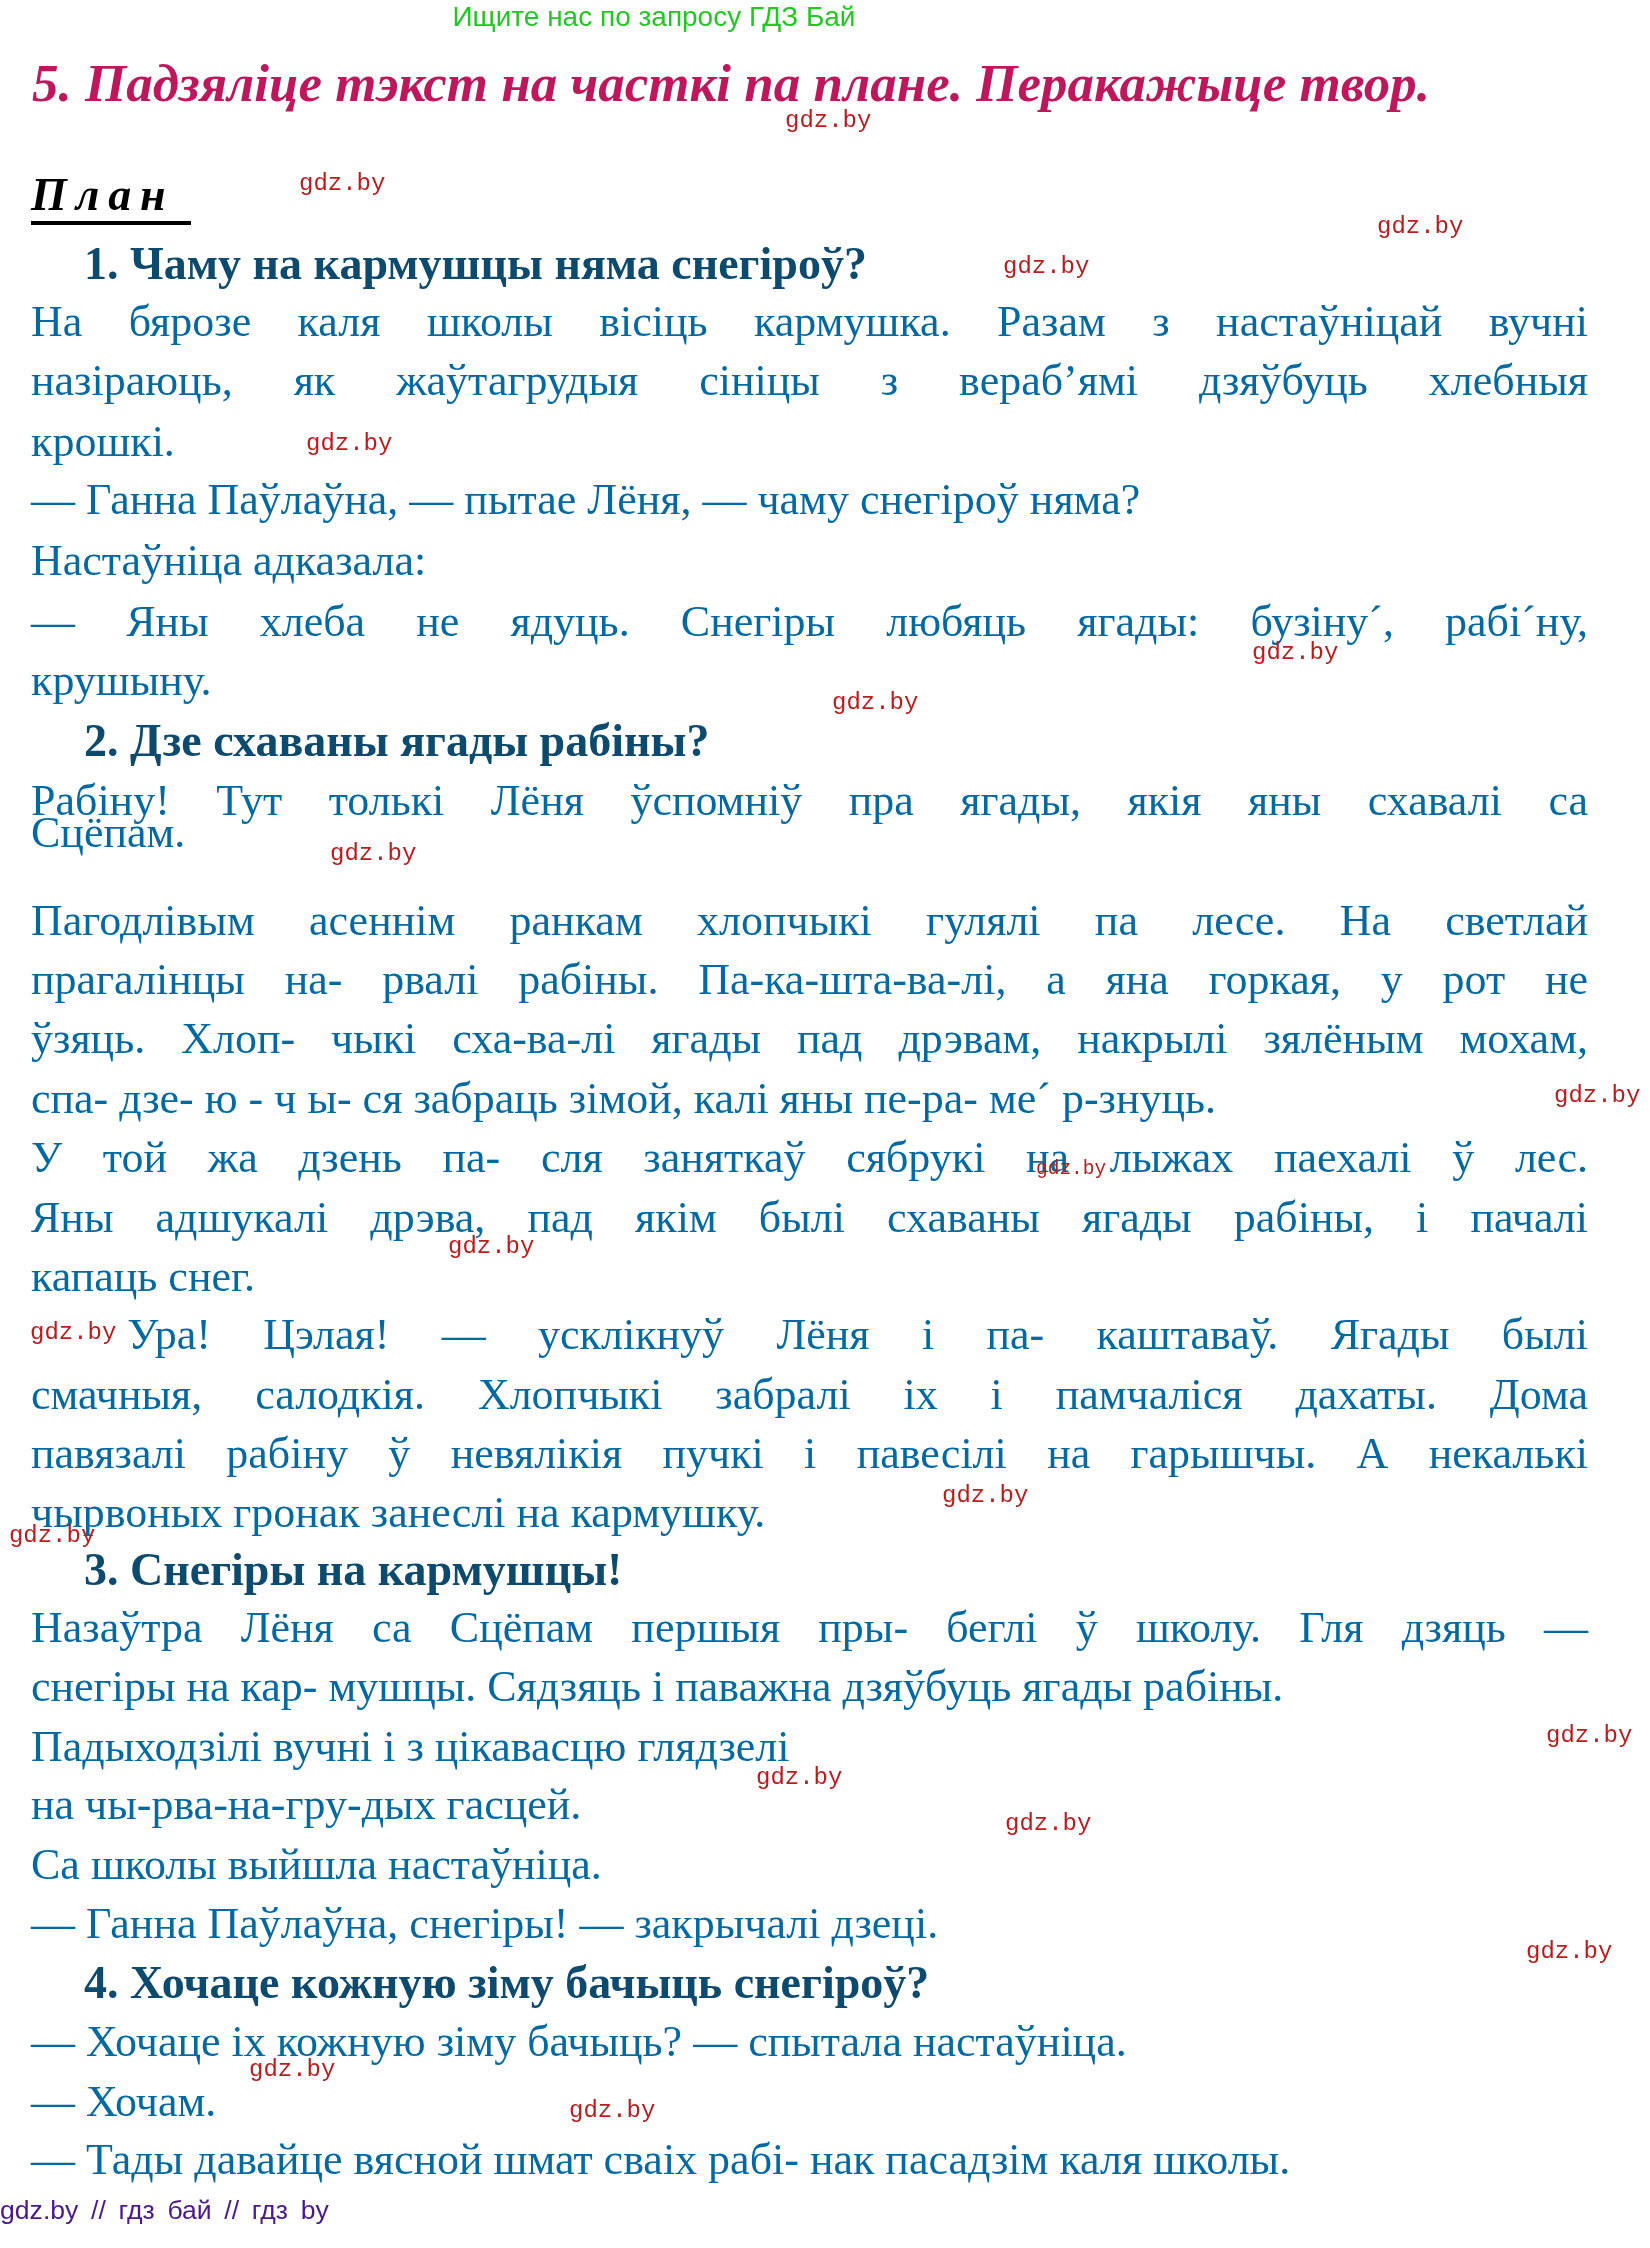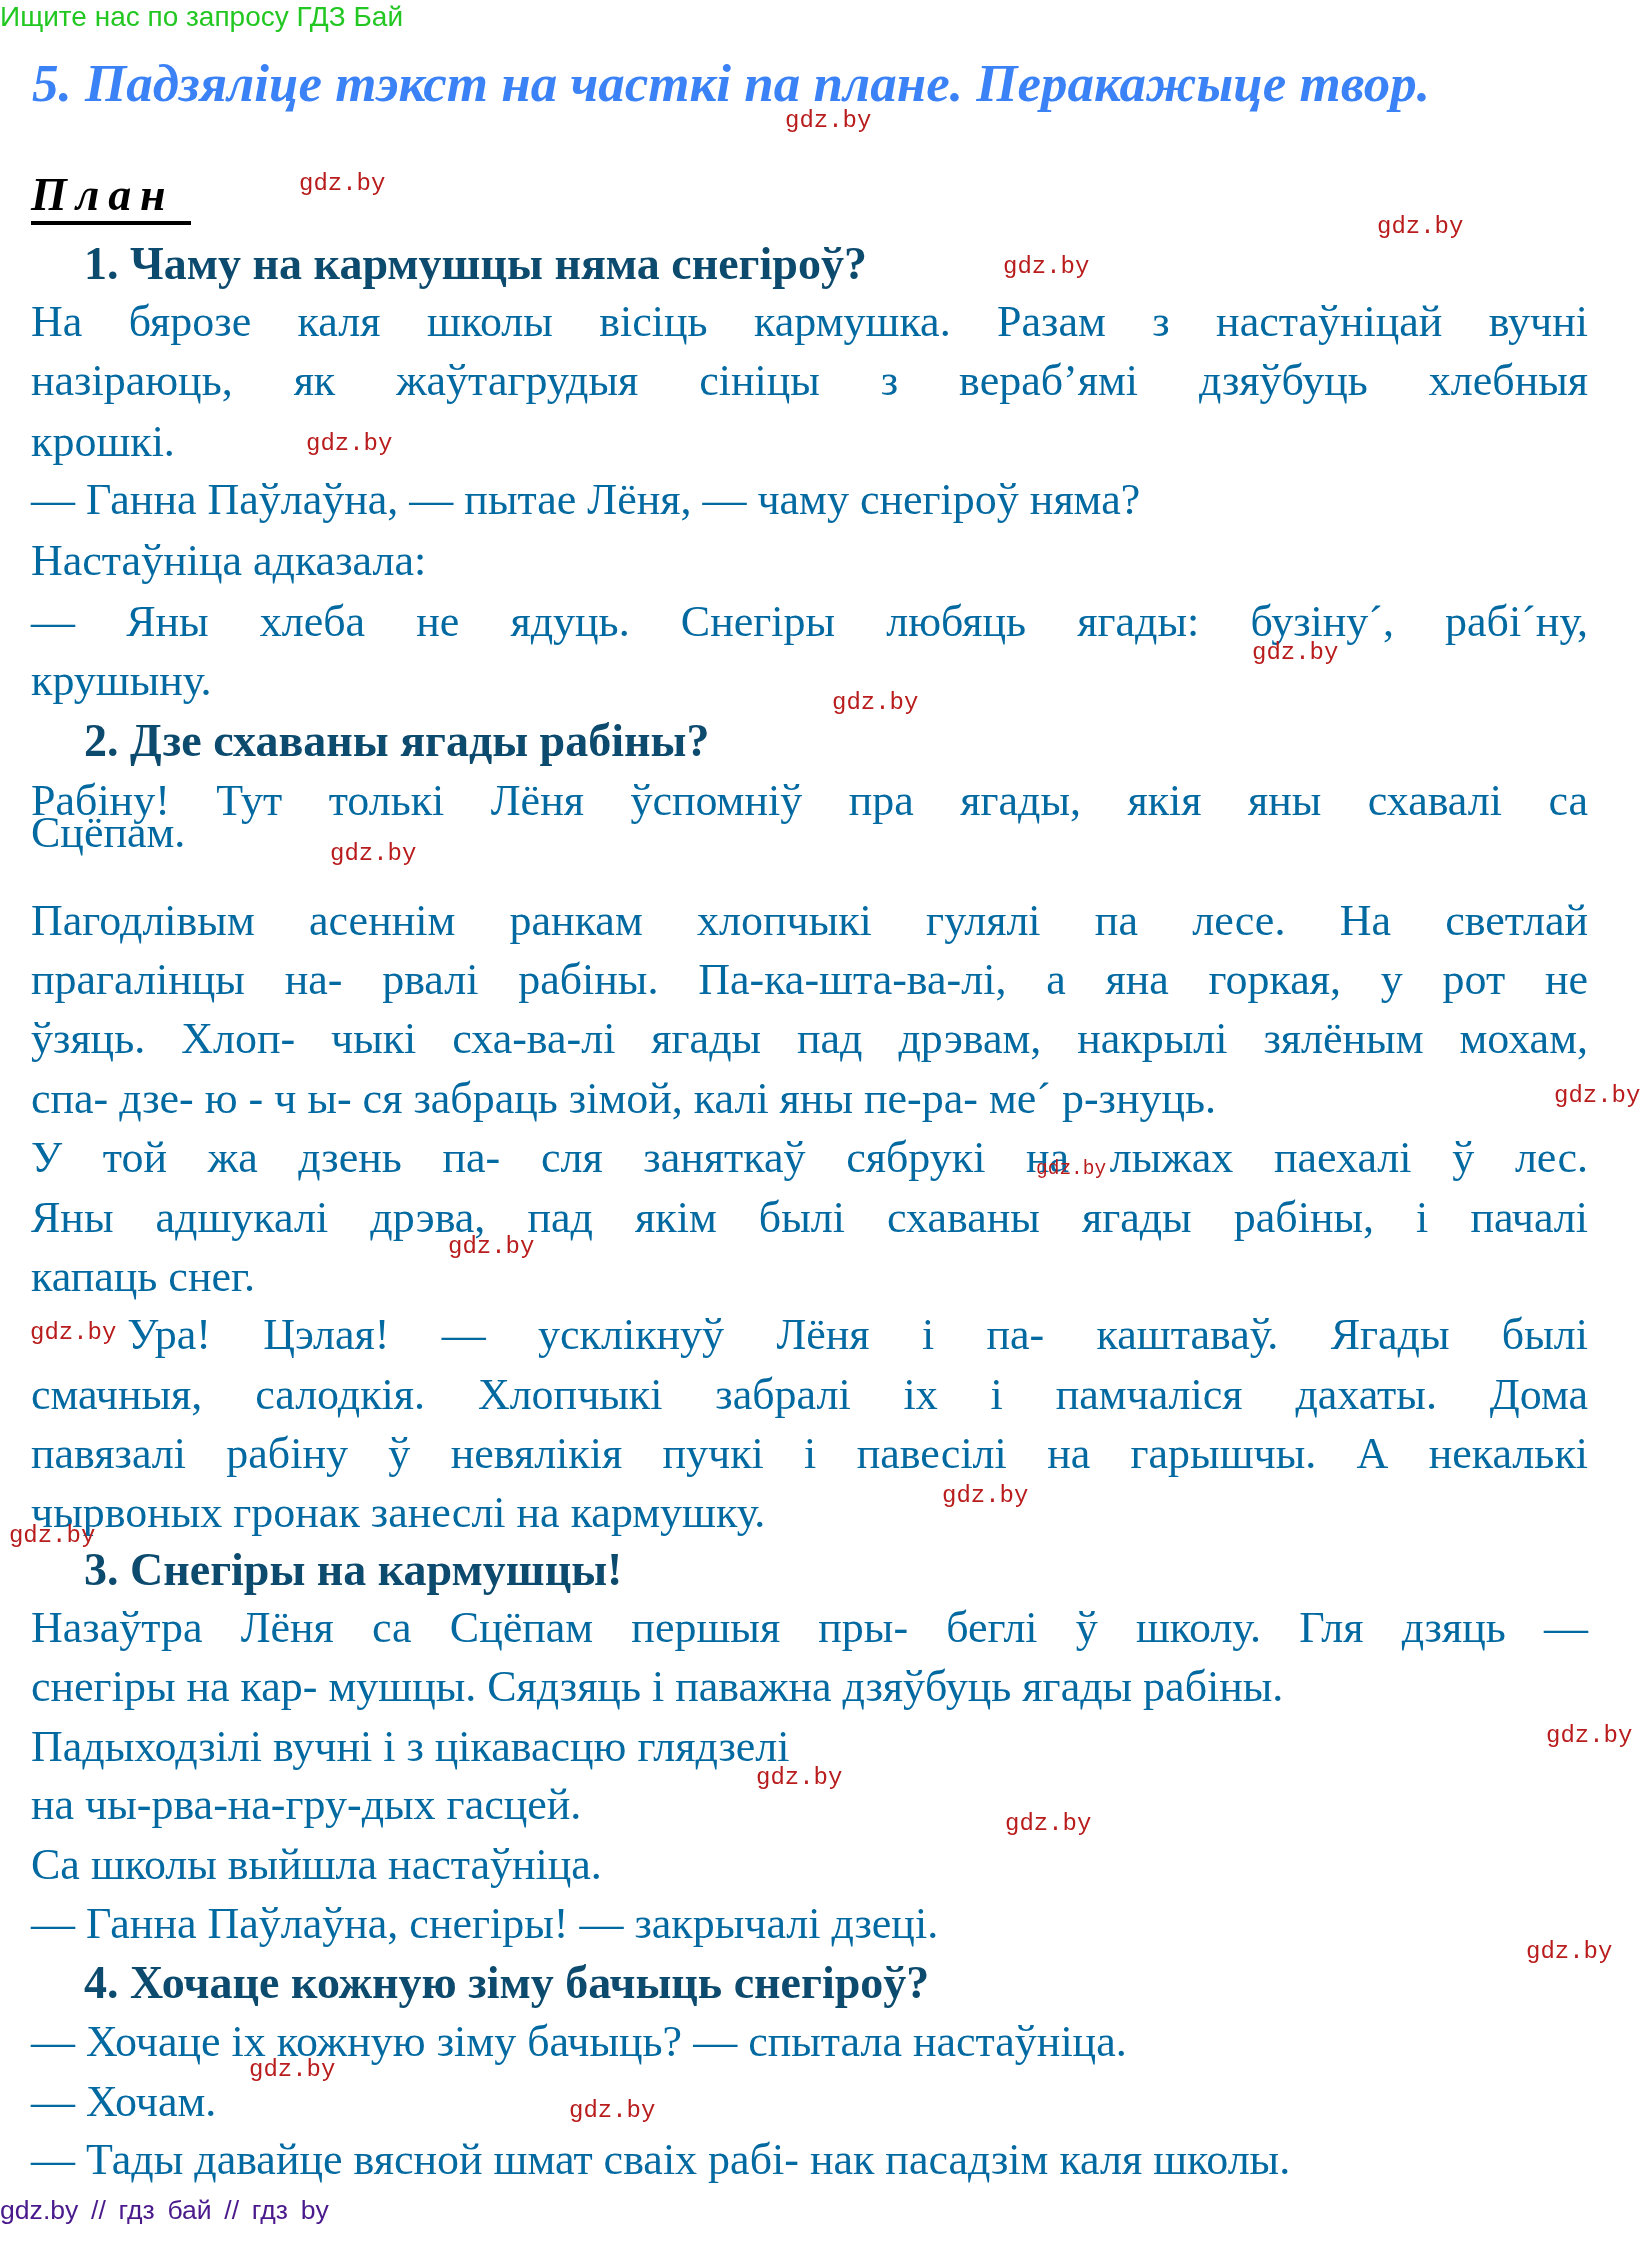--- a/index.html
+++ b/index.html
@@ -1,19 +1,19 @@
 <!DOCTYPE html>
 <html style="font-size:14px"><head>
 <meta charset="utf-8">
 <style>
   html, body { margin:0; padding:0; background:#ffffff; }
   body { width:1650px; height:2249px; position:relative; overflow:hidden; }
   .abs { position:absolute; white-space:nowrap; }
-  .top-note { left:0; width:1308px; top:0; font-family:"Liberation Sans", sans-serif; font-size:28px; color:#22c722; line-height:34px; }
-  .task { left:32px; top:57px; font-family:"Liberation Serif", serif; font-weight:bold; font-style:italic; font-size:53px; line-height:53px; color:#3b82f6; }
+  .top-note { left:0; width:1308px; text-align:center; top:0; font-family:"Liberation Sans", sans-serif; font-size:28px; color:#22c722; line-height:34px; }
+  .task { left:32px; top:57px; font-family:"Liberation Serif", serif; font-weight:bold; font-style:italic; font-size:53px; line-height:53px; color:#be185d; }
   .plan { left:31px; top:170px; font-family:"Liberation Serif", serif; font-weight:bold; font-style:italic; font-size:46px; line-height:50px; color:#000; letter-spacing:8.9px; }
   .plan-underline { left:31px; top:221px; width:160px; height:4.4px; background:#000; }
   .line { left:31px; width:1557px; font-family:"Liberation Serif", serif; font-size:44px; line-height:50px; color:#0369a1; text-align:justify; text-align-last:justify; }
   .line.last { text-align-last:left; }
   .sec { left:84px; font-family:"Liberation Serif", serif; font-weight:bold; font-size:46px; line-height:50px; color:#0c4a6e; }
   .wm { font-family:Liberation Mono, monospace; font-size:24px; line-height:26.6px; color:#b91c1c; background:transparent; }
   .wm.mask { background:#fff; padding-top:3.5px; }
   .footer { left:0; width:1650px; top:2194px; font-family:"Liberation Sans", sans-serif; font-size:26.6px; color:#4a1a8c; line-height:32px; word-spacing:5.3px; }
 </style>
 </head>

